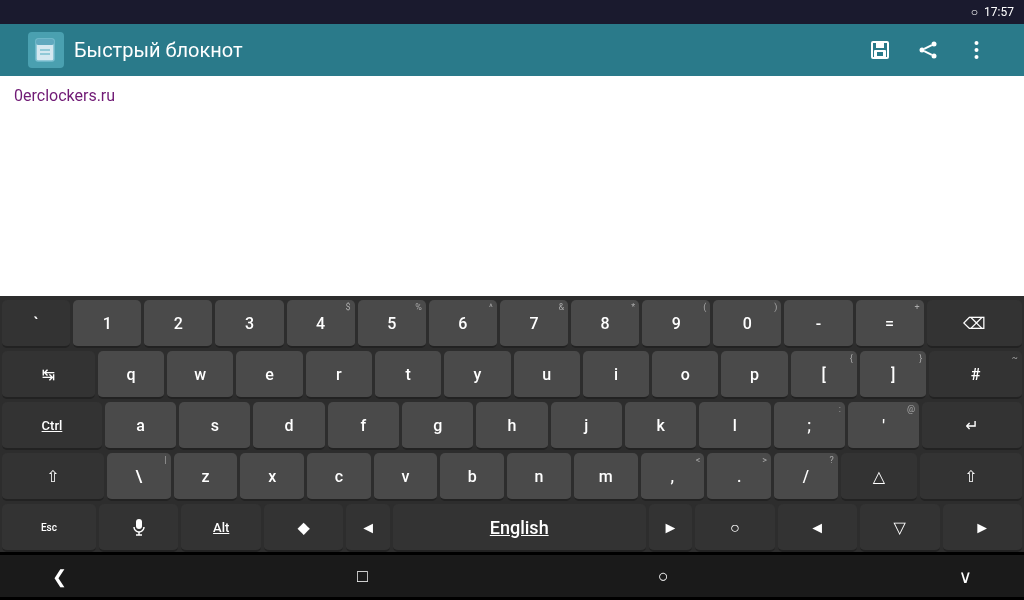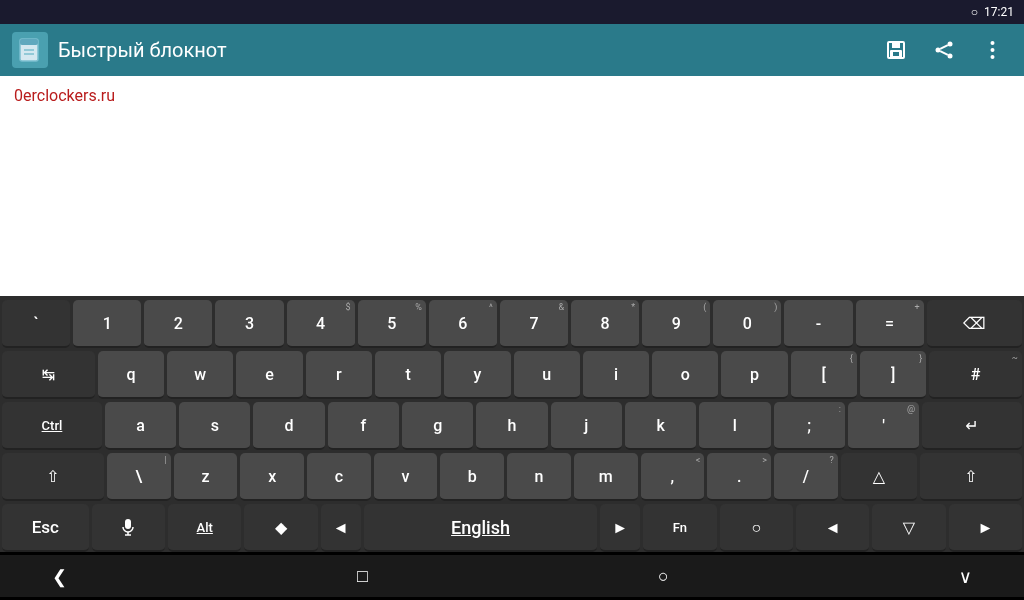--- a/index.html
+++ b/index.html
@@ -29,21 +29,21 @@
       font-size: 12px;
     }
 
     
     #title-bar {
       width: 100%;
       height: 52px;
       background: #2a7a8a;
       display: flex;
       align-items: center;
-      padding: 0 12px;
+      padding: 0 28px;
     }
     .app-icon {
       width: 36px;
       height: 36px;
       margin-right: 10px;
       background: #4aa0b0;
       border-radius: 4px;
       display: flex;
       align-items: center;
       justify-content: center;
@@ -73,21 +73,21 @@
       border-radius: 4px;
     }
 
     
     #text-area {
       width: 100%;
       height: 220px;
       background: white;
       padding: 10px 14px;
       font-size: 16px;
-      color: #b91c1c;
+      color: #701a75;
       overflow: auto;
     }
 
     
     #keyboard {
       width: 100%;
       background: #2d2d2d;
       padding: 4px 2px 0 2px;
     }
 
@@ -145,21 +145,21 @@
       cursor: pointer;
       padding: 6px 12px;
     }
   </style>
 </head>
 <body>
 
 <div id="status-bar">
   <div class="status-icons">
     <span>○</span>
-    <span>17:21</span>
+    <span>17:57</span>
   </div>
 </div>
 
 <div id="title-bar">
   <div class="app-icon">
     <svg width="26" height="26" viewBox="0 0 26 26" fill="none">
       <rect x="3" y="2" width="18" height="22" rx="2" fill="#d4e8f0" stroke="#7bbfcf" stroke-width="1.5"></rect>
       <rect x="3" y="2" width="18" height="6" rx="2" fill="#5fa8be"></rect>
       <line x1="7" y1="13" x2="17" y2="13" stroke="#7bbfcf" stroke-width="1.5"></line>
       <line x1="7" y1="17" x2="17" y2="17" stroke="#7bbfcf" stroke-width="1.5"></line>
@@ -261,35 +261,34 @@
     <div class="key">n</div>
     <div class="key">m</div>
     <div class="key"><span class="key-small-label">&lt;</span>,</div>
     <div class="key"><span class="key-small-label">&gt;</span>.</div>
     <div class="key"><span class="key-small-label">?</span>/</div>
     <div class="key key-dark" style="flex:1.2;">△</div>
     <div class="key key-dark" style="flex:1.6;">⇧</div>
   </div>
 
   <div class="key-row">
-    <div class="key key-dark" style="flex:1.3; font-size:17px;">Esc</div>
+    <div class="key key-dark" style="flex:1.3; font-size:10px;">Esc</div>
     <div class="key key-dark" style="flex:1.1;">
       <svg width="14" height="18" viewBox="0 0 14 18" fill="none">
         <rect x="4" y="1" width="6" height="10" rx="3" fill="white"></rect>
         <path d="M2 9a5 5 0 0010 0" stroke="white" stroke-width="1.5" fill="none"></path>
         <line x1="7" y1="14" x2="7" y2="17" stroke="white" stroke-width="1.5"></line>
         <line x1="4" y1="17" x2="10" y2="17" stroke="white" stroke-width="1.5"></line>
       </svg>
     </div>
     <div class="key key-dark" style="flex:1.1; font-size:13px;text-decoration:underline;">Alt</div>
     <div class="key key-dark" style="flex:1.1;">◆</div>
     <div class="key key-dark" style="flex:0.6;">◄</div>
     <div class="key key-dark" style="flex:3.5; font-size:18px; text-decoration: underline;">English</div>
     <div class="key key-dark" style="flex:0.6;">►</div>
-    <div class="key key-dark" style="flex:1.1; font-size:13px;">Fn</div>
     <div class="key key-dark" style="flex:1.1;">○</div>
     <div class="key key-dark" style="flex:1.1;">◄</div>
     <div class="key key-dark" style="flex:1.1;">▽</div>
     <div class="key key-dark" style="flex:1.1;">►</div>
   </div>
 </div>
 
 <div id="bottom-nav">
   <div class="nav-btn">❮</div>
   <div class="nav-btn">□</div>

